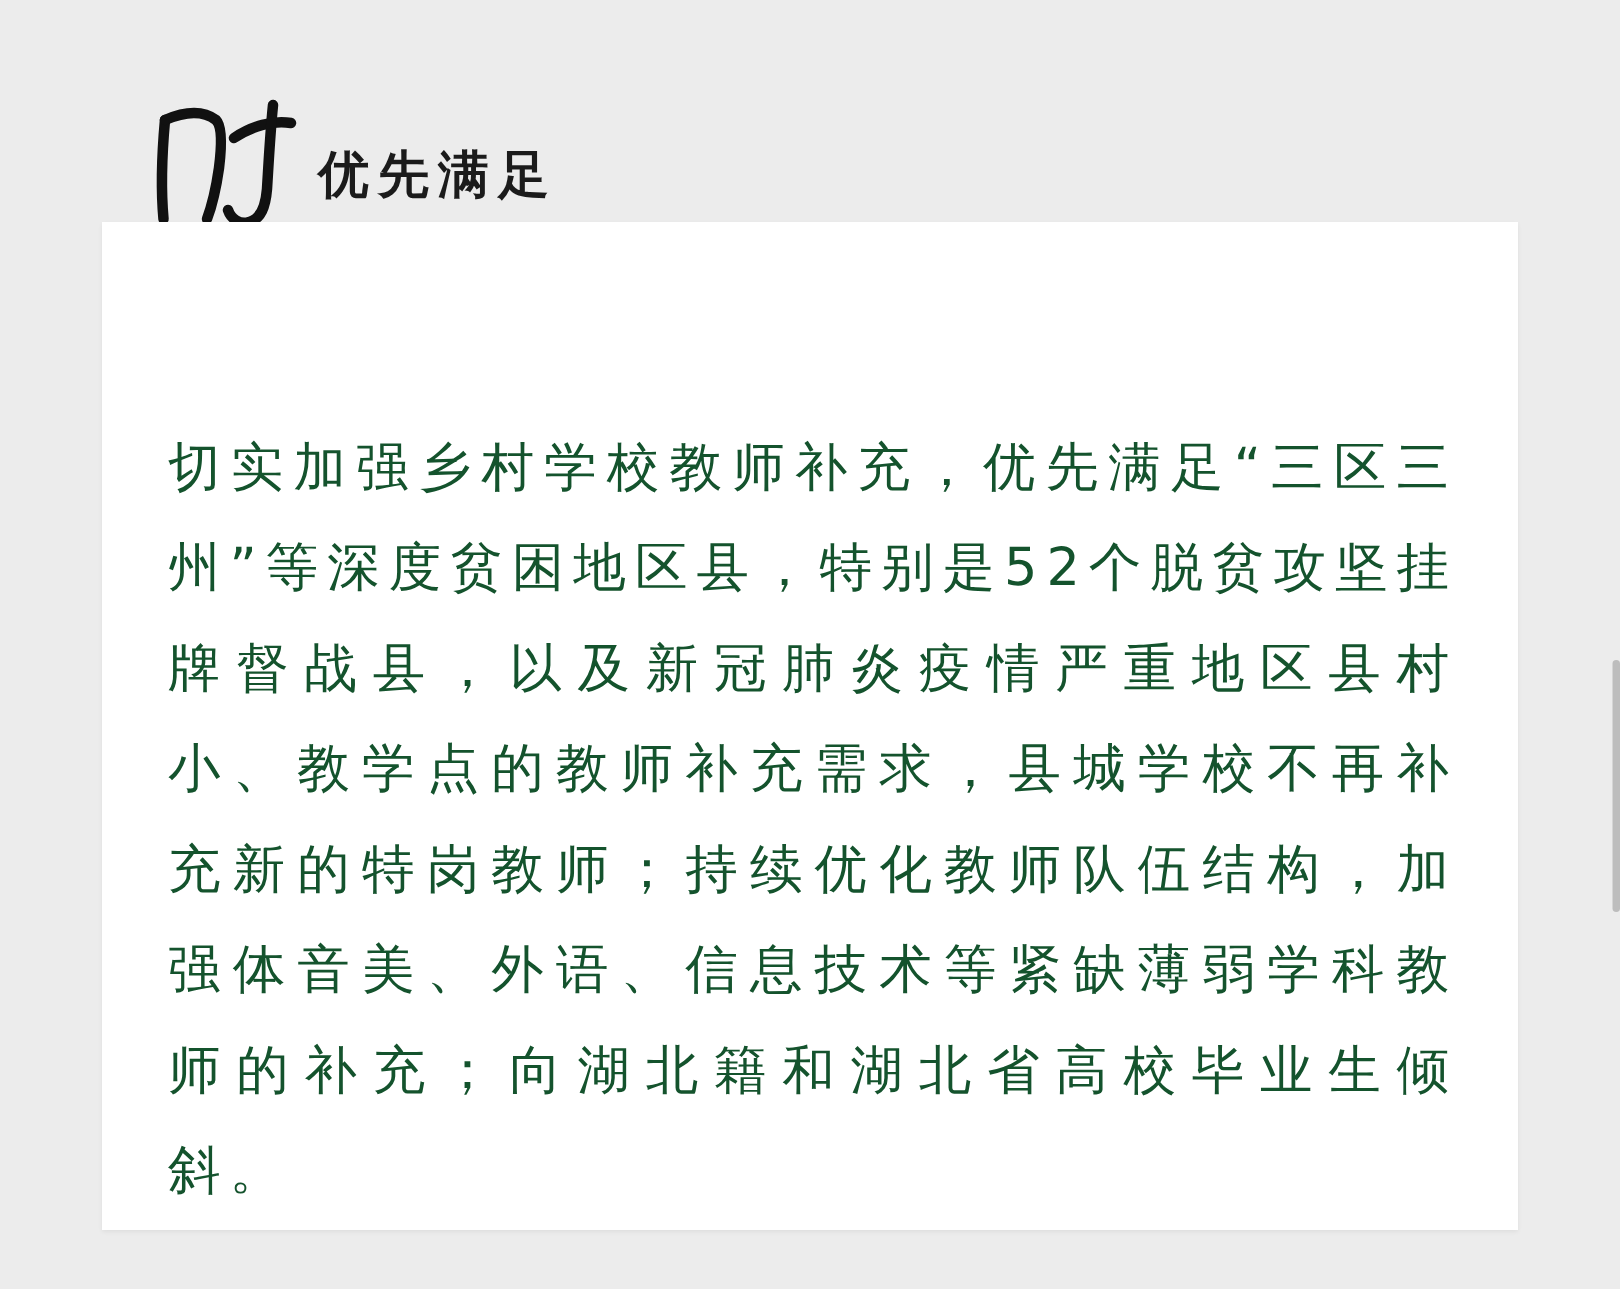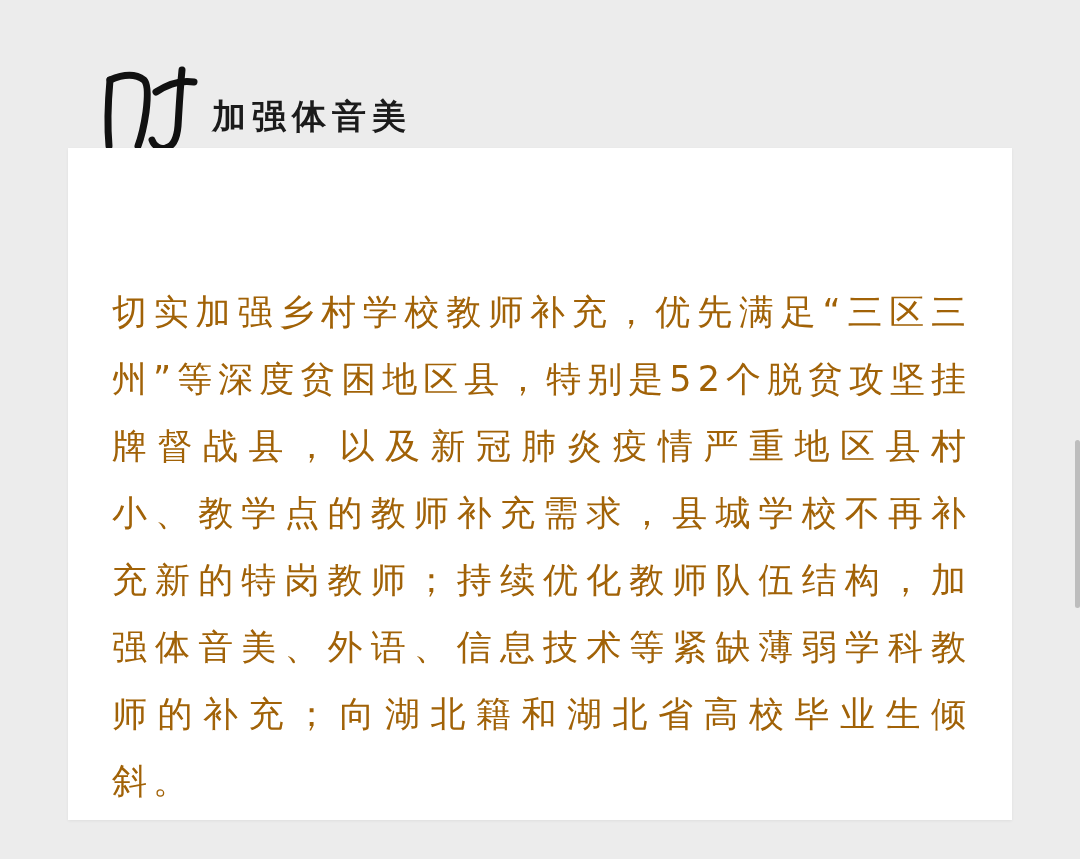--- a/index.html
+++ b/index.html
@@ -64,21 +64,21 @@
     left: 44px;
     top: 96px;
     right: 40px;
   }
 
   .paragraph {
     font-family: "DejaVu Sans", sans-serif;
     font-size: 35px;
     line-height: 67px;
     letter-spacing: 6px;
-    color: #a16207;
+    color: #14532d;
     text-align: justify;
     text-justify: inter-character;
     font-weight: 400;
   }
 
   
   .scrollbar {
     position: absolute;
     right: 0;
     top: 440px;
@@ -97,21 +97,21 @@
     <span class="heading-mark-wrap">
       <svg class="heading-mark" viewBox="0 0 112 96" xmlns="http://www.w3.org/2000/svg">
         <g fill="none" stroke="#111111" stroke-linecap="round" stroke-linejoin="round">
           <path d="M14 18 C 12 40, 11 62, 13 84" stroke-width="7"></path>
           <path d="M14 18 C 28 12, 40 12, 48 18 C 52 22, 52 34, 50 50 C 48 64, 45 76, 42 84" stroke-width="7"></path>
           <path d="M60 30 C 72 22, 86 18, 98 20" stroke-width="7"></path>
           <path d="M86 8 C 84 28, 83 48, 82 64 C 81 76, 78 84, 70 86 C 64 88, 58 84, 56 78" stroke-width="7"></path>
         </g>
       </svg>
     </span>
-    <span class="heading-text">加强体音美</span>
+    <span class="heading-text">优先满足</span>
   </div>
 
   <div class="card">
     <div class="card-body">
       <p class="paragraph">切实加强乡村学校教师补充，优先满足“三区三州”等深度贫困地区县，特别是52个脱贫攻坚挂牌督战县，以及新冠肺炎疫情严重地区县村小、教学点的教师补充需求，县城学校不再补充新的特岗教师；持续优化教师队伍结构，加强体音美、外语、信息技术等紧缺薄弱学科教师的补充；向湖北籍和湖北省高校毕业生倾斜。</p>
     </div>
   </div>
 
   <div class="scrollbar"></div>
 

